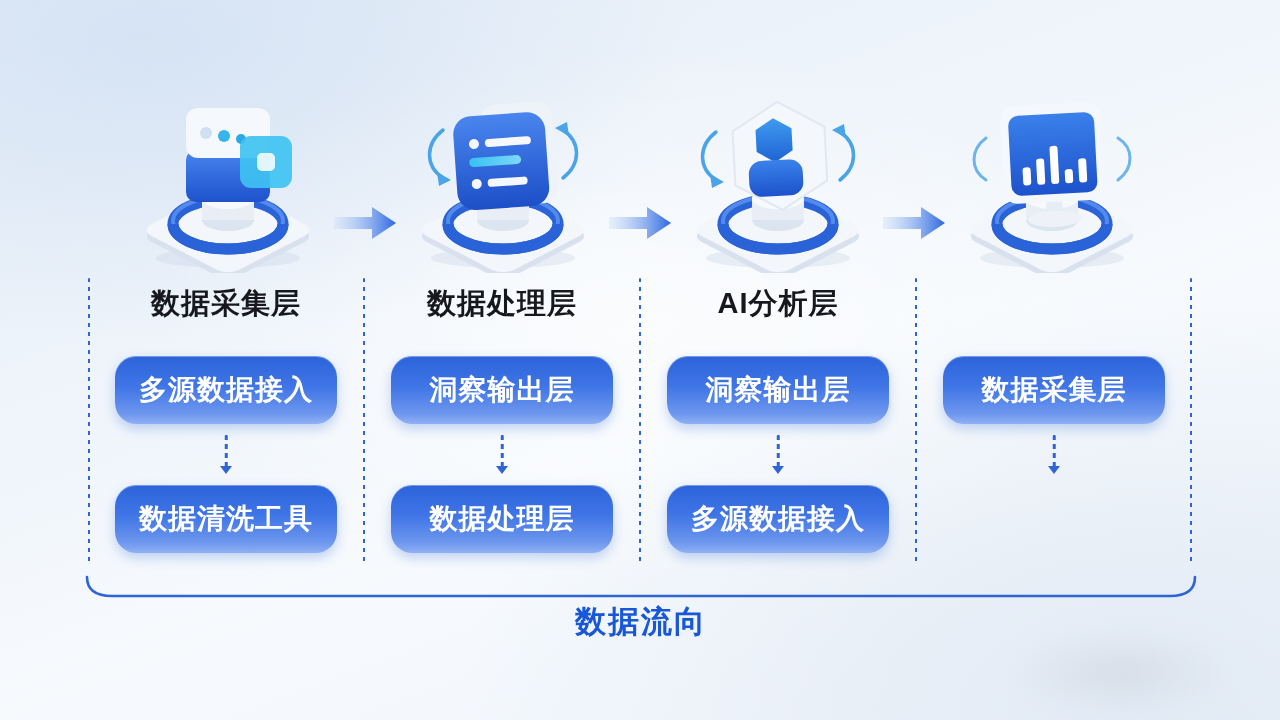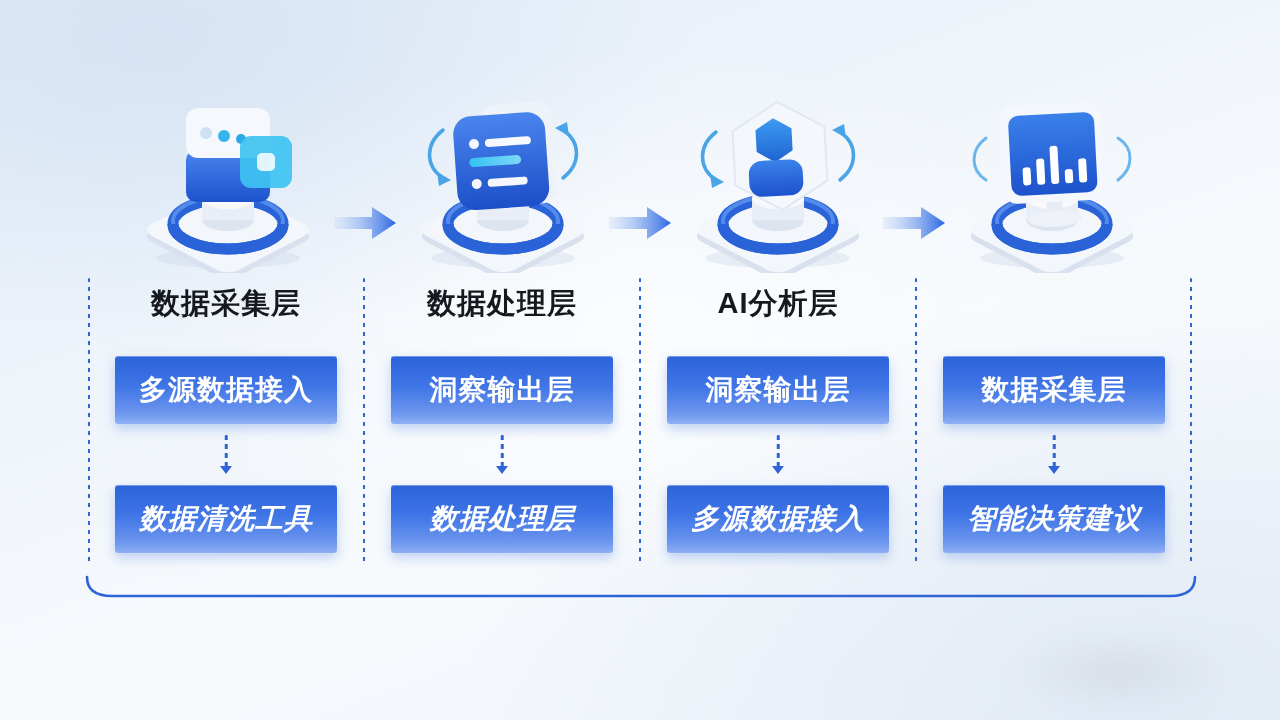--- a/index.html
+++ b/index.html
@@ -36,28 +36,28 @@
     border-radius: 1px;
   }
   .col { position: absolute; top: 0; width: 276px; height: 100%; }
   .col-title {
     position: absolute; top: 8px; left: 0; width: 100%;
     text-align: center; font-size: 29px; font-weight: 700;
     color: #16181d; letter-spacing: 1px;
   }
   .pill {
     position: absolute; left: 27px; width: 222px; height: 68px;
-    border-radius: 3px;
+    border-radius: 21px;
     background: linear-gradient(180deg, #2c63da 0%, #3f75e6 45%, #6e97ee 85%, #8fb0f4 100%);
     box-shadow: 0 5px 12px rgba(47,107,219,0.28), inset 0 1px 0 rgba(255,255,255,0.35);
     color: #ffffff; font-size: 28px; font-weight: 700; letter-spacing: 1px;
     display: flex; align-items: center; justify-content: center;
   }
   .pill-top { top: 80px; }
-  .pill-bottom { top: 209px; font-style: italic; }
+  .pill-bottom { top: 209px; }
   .down-arrow { position: absolute; left: 50%; top: 159px; transform: translateX(-50%); width: 12px; height: 42px; }
   .down-arrow .shaft {
     position: absolute; left: 50%; top: 0; transform: translateX(-50%);
     width: 2.5px; height: 32px; border-radius: 1px;
     background: repeating-linear-gradient(to bottom, #2e64d6 0 5px, transparent 5px 9px);
   }
   .down-arrow .head {
     position: absolute; left: 50%; top: 31px; transform: translateX(-50%);
     width: 0; height: 0;
     border-left: 6px solid transparent; border-right: 6px solid transparent;
@@ -289,24 +289,24 @@
         </div>
       <div class="pill pill-bottom">多源数据接入</div>
     </div>
 
     <div class="col" style="left:828px">
       <div class="pill pill-top">数据采集层</div>
       <div class="down-arrow">
           <div class="shaft"></div>
           <div class="head"></div>
         </div>
-      <div class="pill pill-bottom">智能决策建议</div>
     </div>
   </div>
 
   <div class="bracket">
     <svg viewBox="0 0 1114 30" preserveAspectRatio="none">
       <path d="M3,3 C3,16 11,22 28,22 L1086,22 C1103,22 1111,16 1111,3" fill="none" stroke="#2e64d6" stroke-width="2.6" stroke-linecap="round"></path>
     </svg>
   </div>
+  <div class="flow-label">数据流向</div>
 
   <div class="watermark-blur"></div>
 </div>
 
 </body></html>

